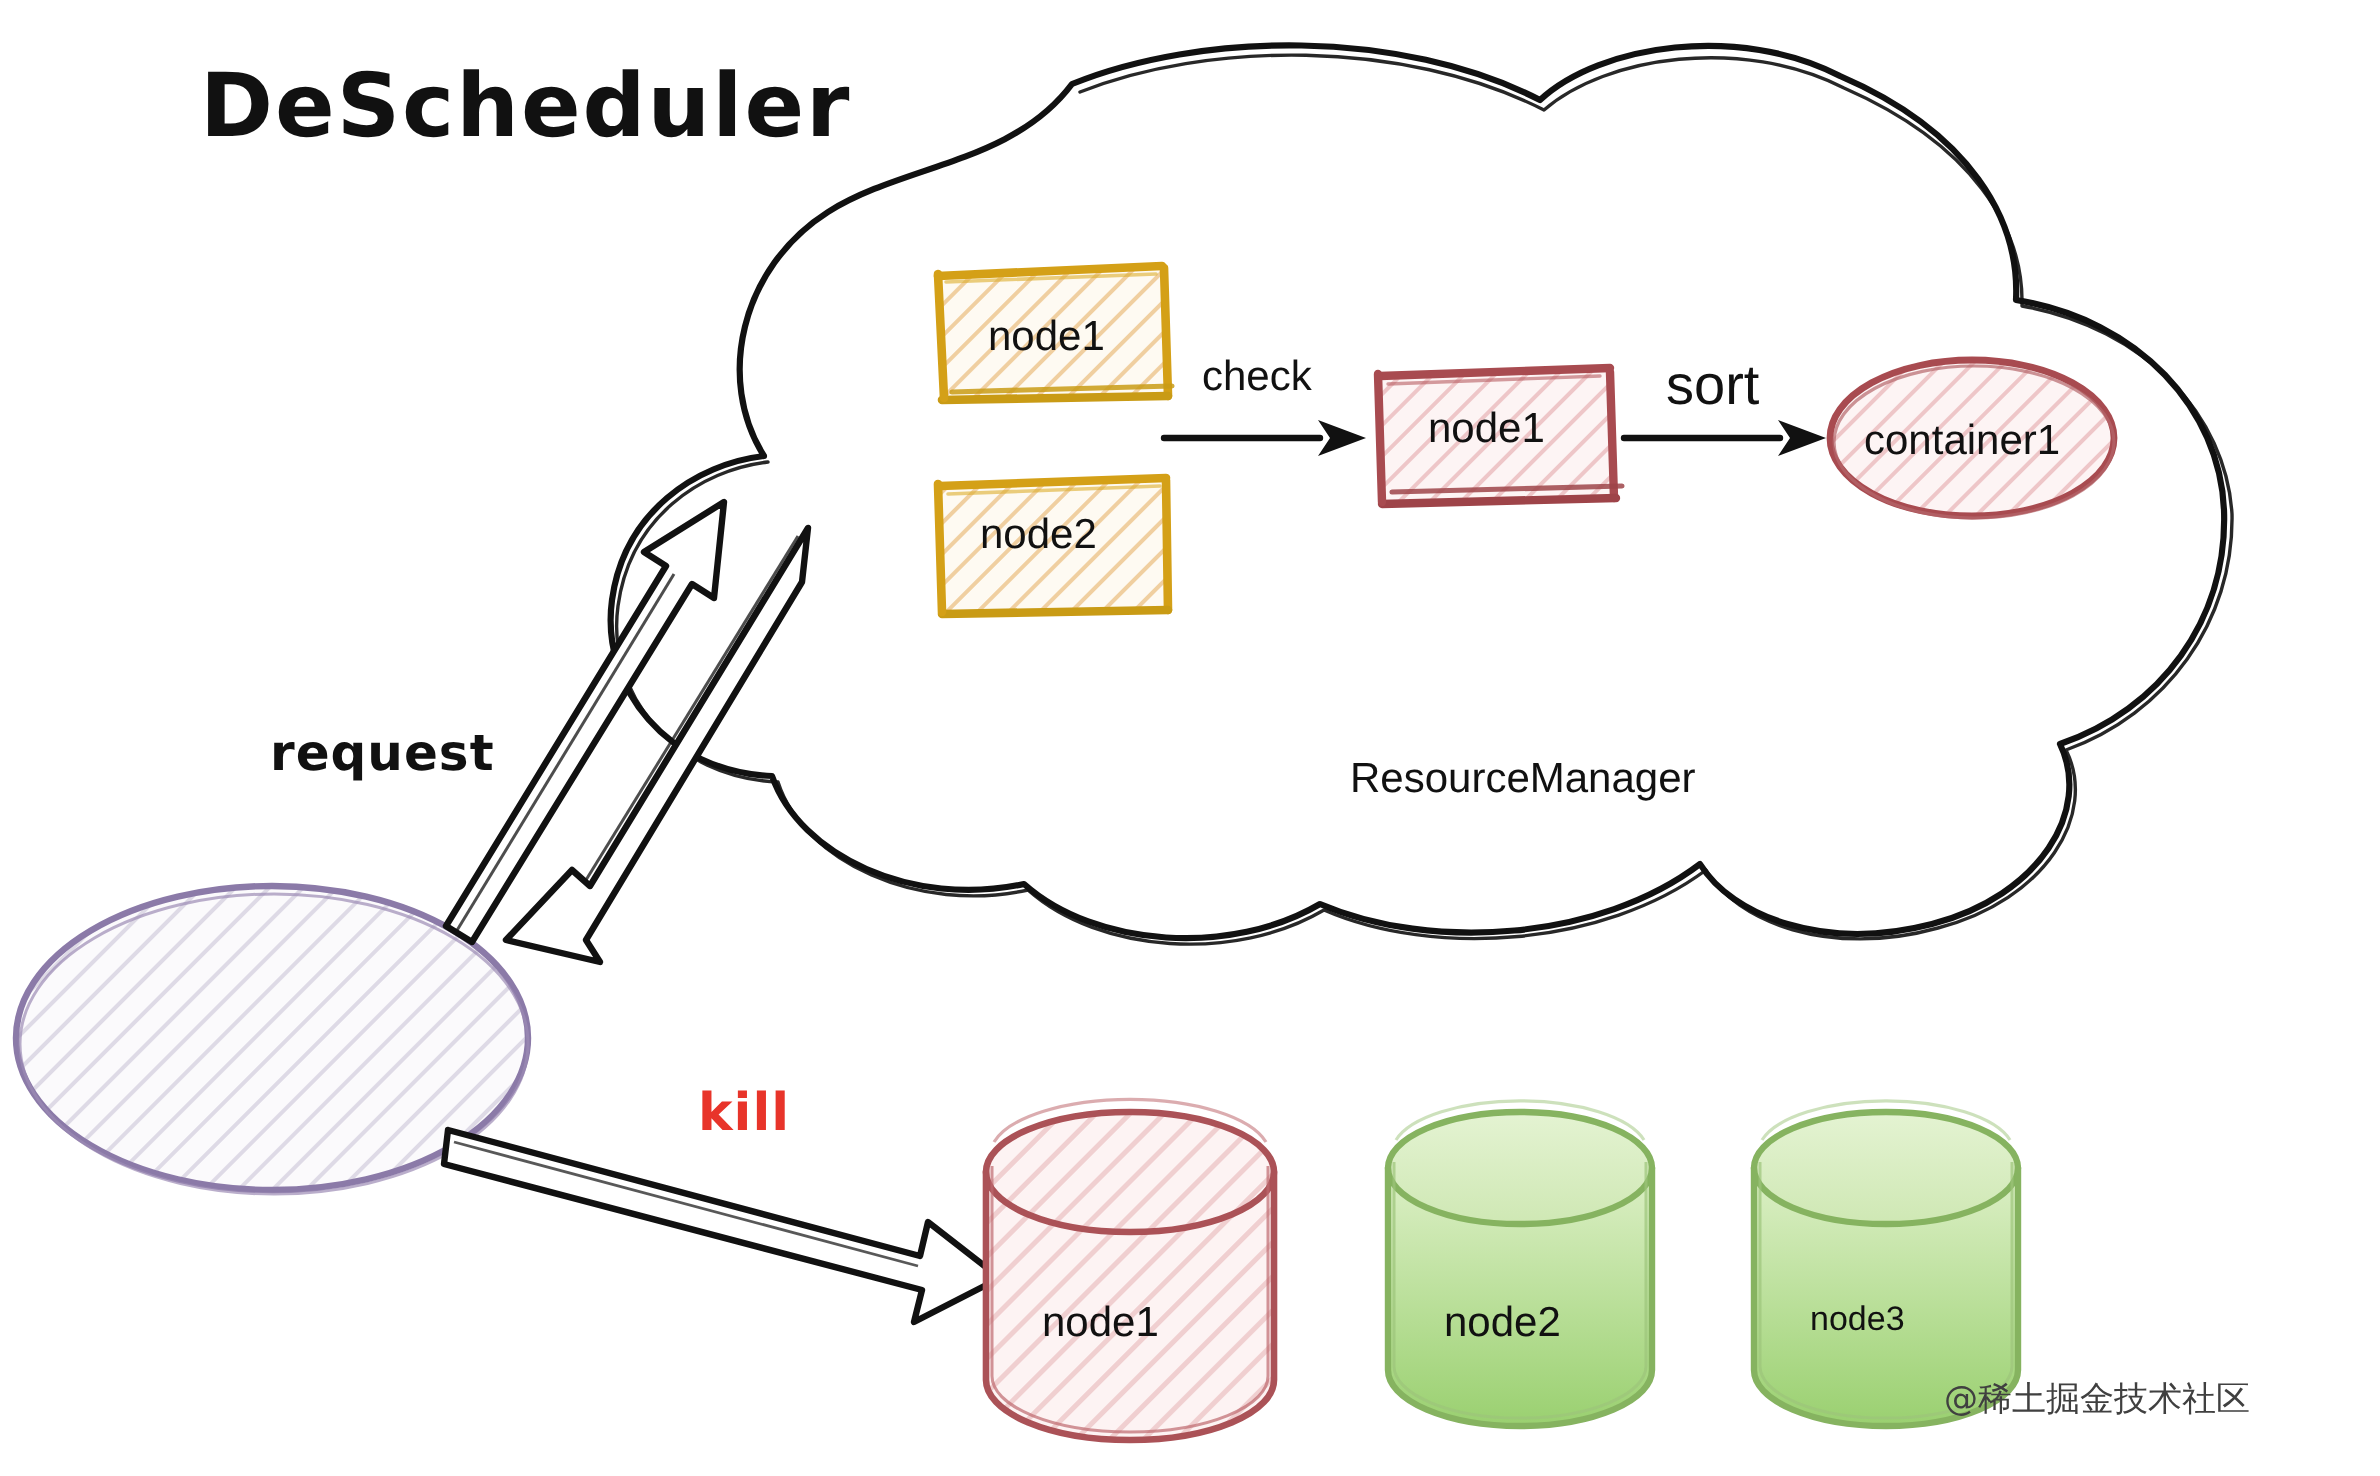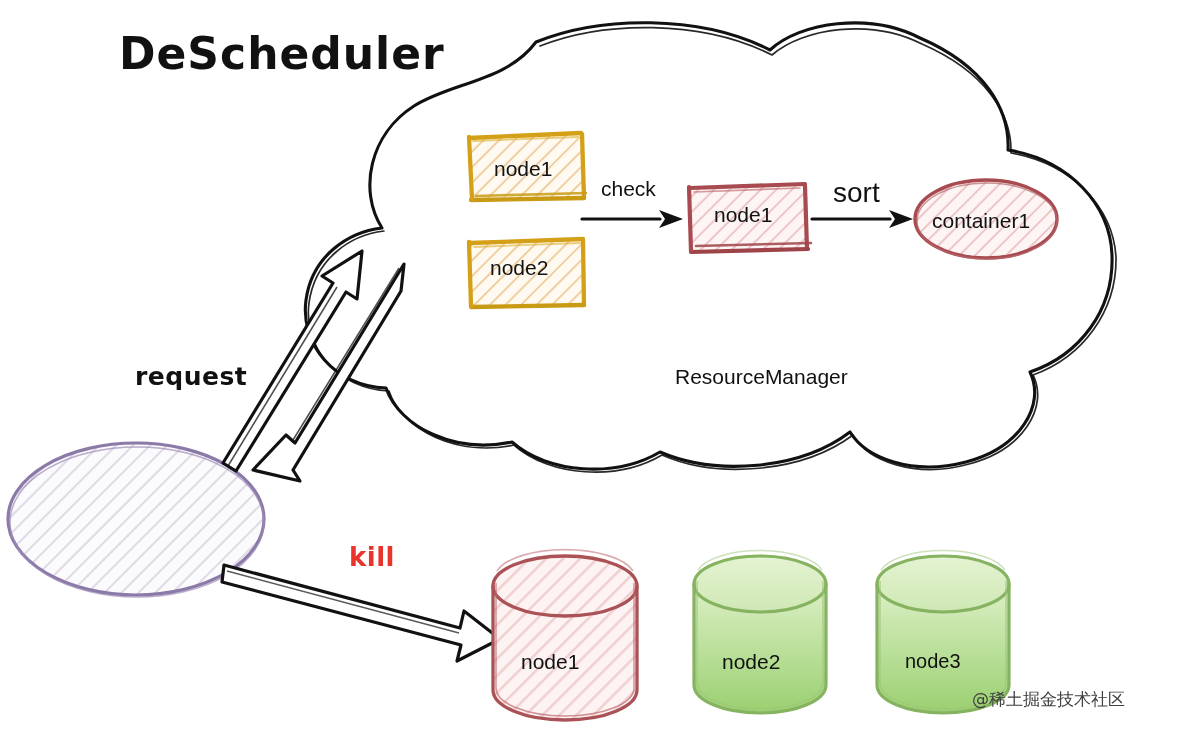--- a/index.html
+++ b/index.html
@@ -36,36 +36,35 @@
     letter-spacing: 0.5px;
   }
   .lbl-sans {
     font-family: "Liberation Sans", sans-serif;
   }
   #title {
     left: 100px;
     top: 28px;
     font-size: 44px;
     letter-spacing: 1px;
-    margin-left: 19px;
   }
   #label-request { left: 135px; top: 322px; font-size: 25px; margin-top: 40px; }
   #label-response { left: 305px; top: 443px; font-size: 25px; }
   #label-kill { left: 349px; top: 542px; font-size: 26px; color: #e8342a; }
   #label-check { left: 601px; top: 177px; font-size: 21px; }
   #label-sort { left: 833px; top: 177px; font-size: 28px; }
-  #label-rm { left: 675px; top: 365px; font-size: 21px; }
+  #label-rm { left: 675px; top: 378px; font-size: 21px; }
   #label-appmaster { left: 40px; top: 507px; font-size: 20px; }
   #label-box-node1 { left: 494px; top: 157px; font-size: 21px; }
   #label-box-node2 { left: 490px; top: 256px; font-size: 21px; }
   #label-red-node1 { left: 714px; top: 203px; font-size: 21px; }
   #label-container1 { left: 932px; top: 209px; font-size: 21px; }
   #label-cyl-node1 { left: 521px; top: 650px; font-size: 21px; }
   #label-cyl-node2 { left: 722px; top: 650px; font-size: 21px; }
-  #label-cyl-node3 { left: 905px; top: 650px; font-size: 20px; }
+  #label-cyl-node3 { left: 905px; top: 650px; font-size: 17px; }
   #watermark {
     left: 972px;
     top: 688px;
     font-size: 17px;
     color: #404040;
     font-family: "DejaVu Sans", sans-serif;
   }
 </style>
 </head>
 <body>

